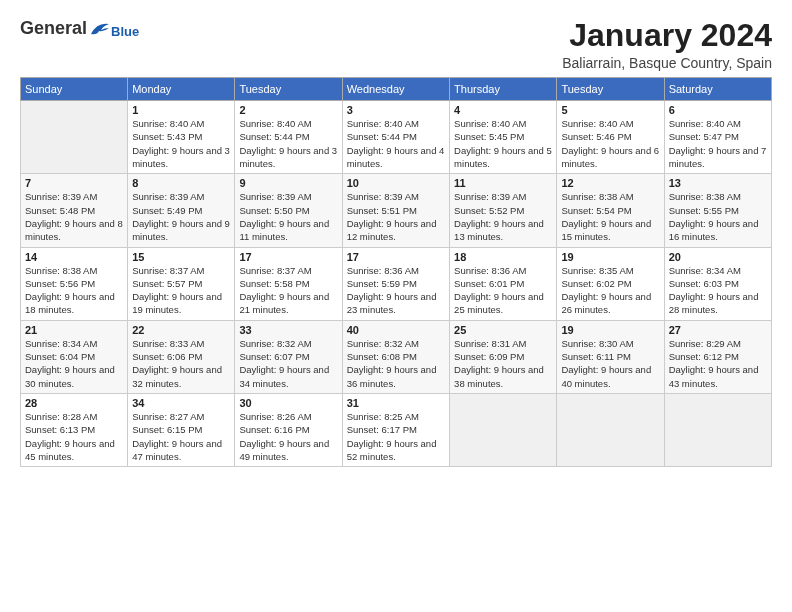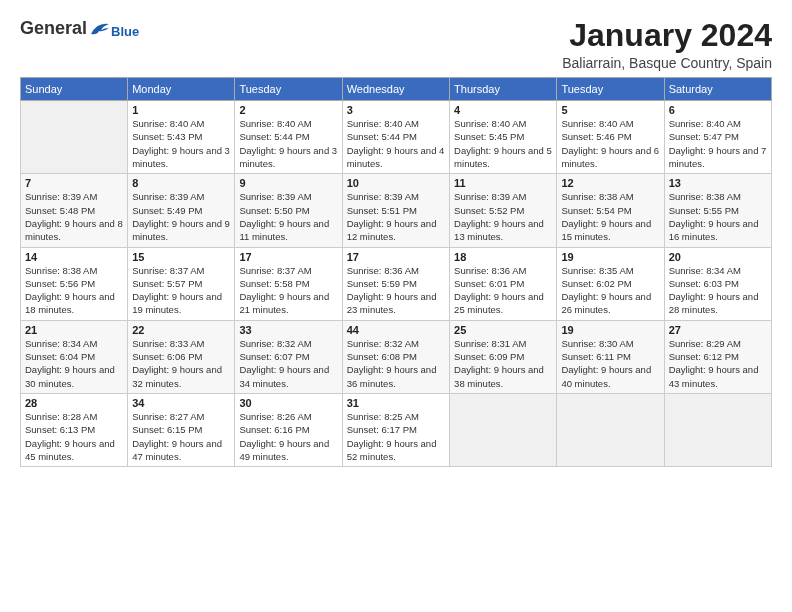--- a/index.html
+++ b/index.html
@@ -228,21 +228,21 @@
           </td>
           <td>
             <span class="day-number">22</span>
             <div class="day-info">Sunrise: 8:33 AM<br>Sunset: 6:06 PM<br>Daylight: 9 hours and 32 minutes.</div>
           </td>
           <td>
             <span class="day-number">33</span>
             <div class="day-info">Sunrise: 8:32 AM<br>Sunset: 6:07 PM<br>Daylight: 9 hours and 34 minutes.</div>
           </td>
           <td>
-            <span class="day-number">44</span>
+            <span class="day-number">40</span>
             <div class="day-info">Sunrise: 8:32 AM<br>Sunset: 6:08 PM<br>Daylight: 9 hours and 36 minutes.</div>
           </td>
           <td>
             <span class="day-number">25</span>
             <div class="day-info">Sunrise: 8:31 AM<br>Sunset: 6:09 PM<br>Daylight: 9 hours and 38 minutes.</div>
           </td>
           <td>
             <span class="day-number">19</span>
             <div class="day-info">Sunrise: 8:30 AM<br>Sunset: 6:11 PM<br>Daylight: 9 hours and 40 minutes.</div>
           </td>

